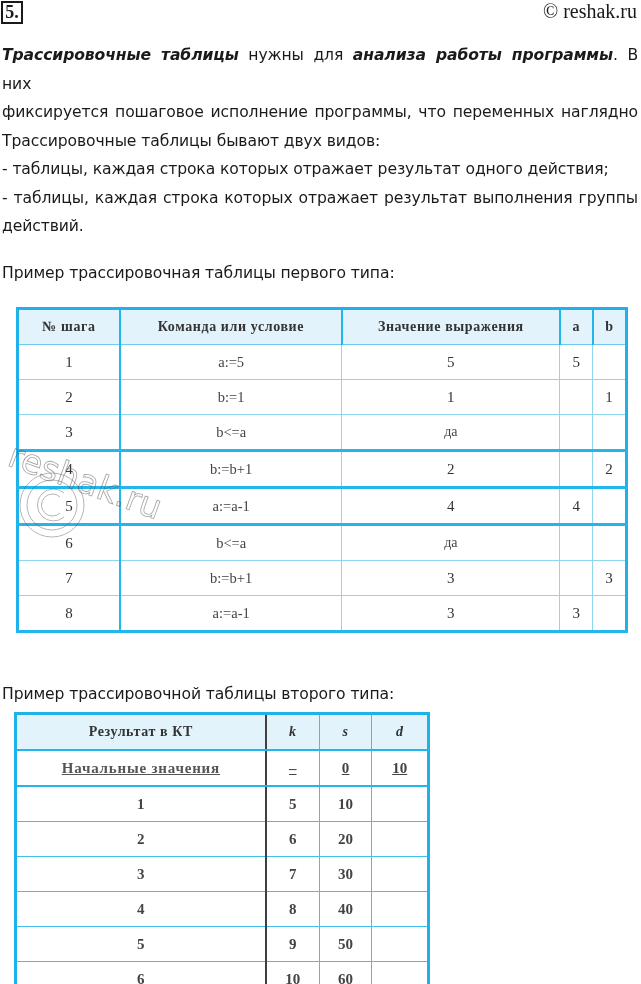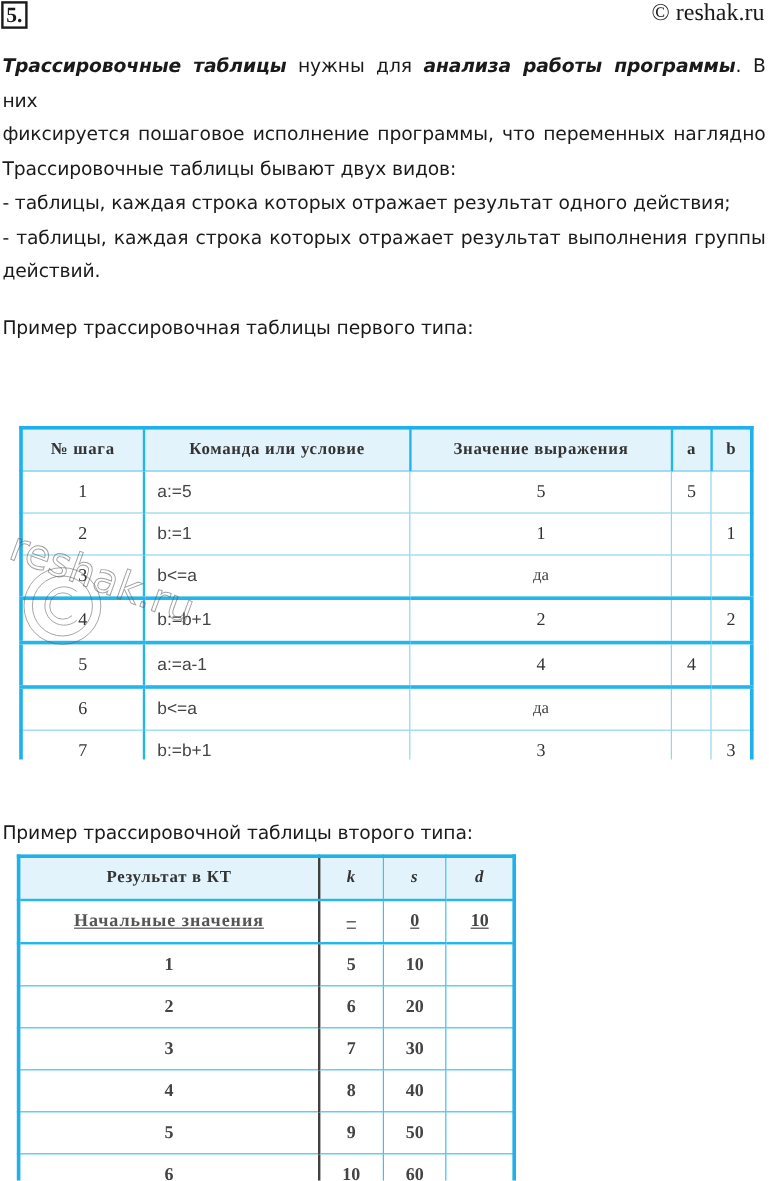--- a/index.html
+++ b/index.html
@@ -30,25 +30,25 @@
     }
     table.trace th {
       background: #e2f3fb; font-weight: bold; color: #333;
       border: 1px solid #6fcbee; height: 34px; padding: 0;
       font-size: 14px; letter-spacing: 0.6px;
     }
     table.trace td {
       border: 1px solid #8fd6f1; text-align: center; padding: 0; height: 34px;
     }
     table.trace td.cmd {
-      text-align: left; padding-left: 10px;
-      font-family: Liberation Sans, sans-serif; font-size: 14.5px; color: #444;
+      text-align: center; 
+      font-family: Liberation Serif, serif; font-size: 14.5px; color: #444;
     }
     table.trace td.yes { font-size: 14px; color: #444; }
-    #t1 { left: 16px; top: 307px; width: 612px; border: 3px solid #1fb1ea; margin-top: 48px; }
+    #t1 { left: 16px; top: 307px; width: 612px; border: 3px solid #1fb1ea; }
     #t1 .sep td { border-top: 3px solid #22b6ec; }
     #t1 col.c1 { width: 103px; } #t1 col.c2 { width: 223px; } #t1 col.c3 { width: 219px; }
     #t1 col.c4 { width: 33px; } #t1 col.c5 { width: 34px; }
     #t1 th, #t1 td:first-child { border-right: 2px solid #22b6ec; }
 
     .clip1 { position: absolute; left: 0; top: 300px; width: 641px; height: 333px; overflow: hidden; }
     .clip1 table { top: 7px !important; }
 
     #t2 { left: 14px; top: 712px; width: 416px; border: 3px solid #1fb1ea; font-size: 15px; }
     #t2 col.c1 { width: 252px; } #t2 col.c2 { width: 54px; } #t2 col.c3 { width: 53px; } #t2 col.c4 { width: 57px; }

